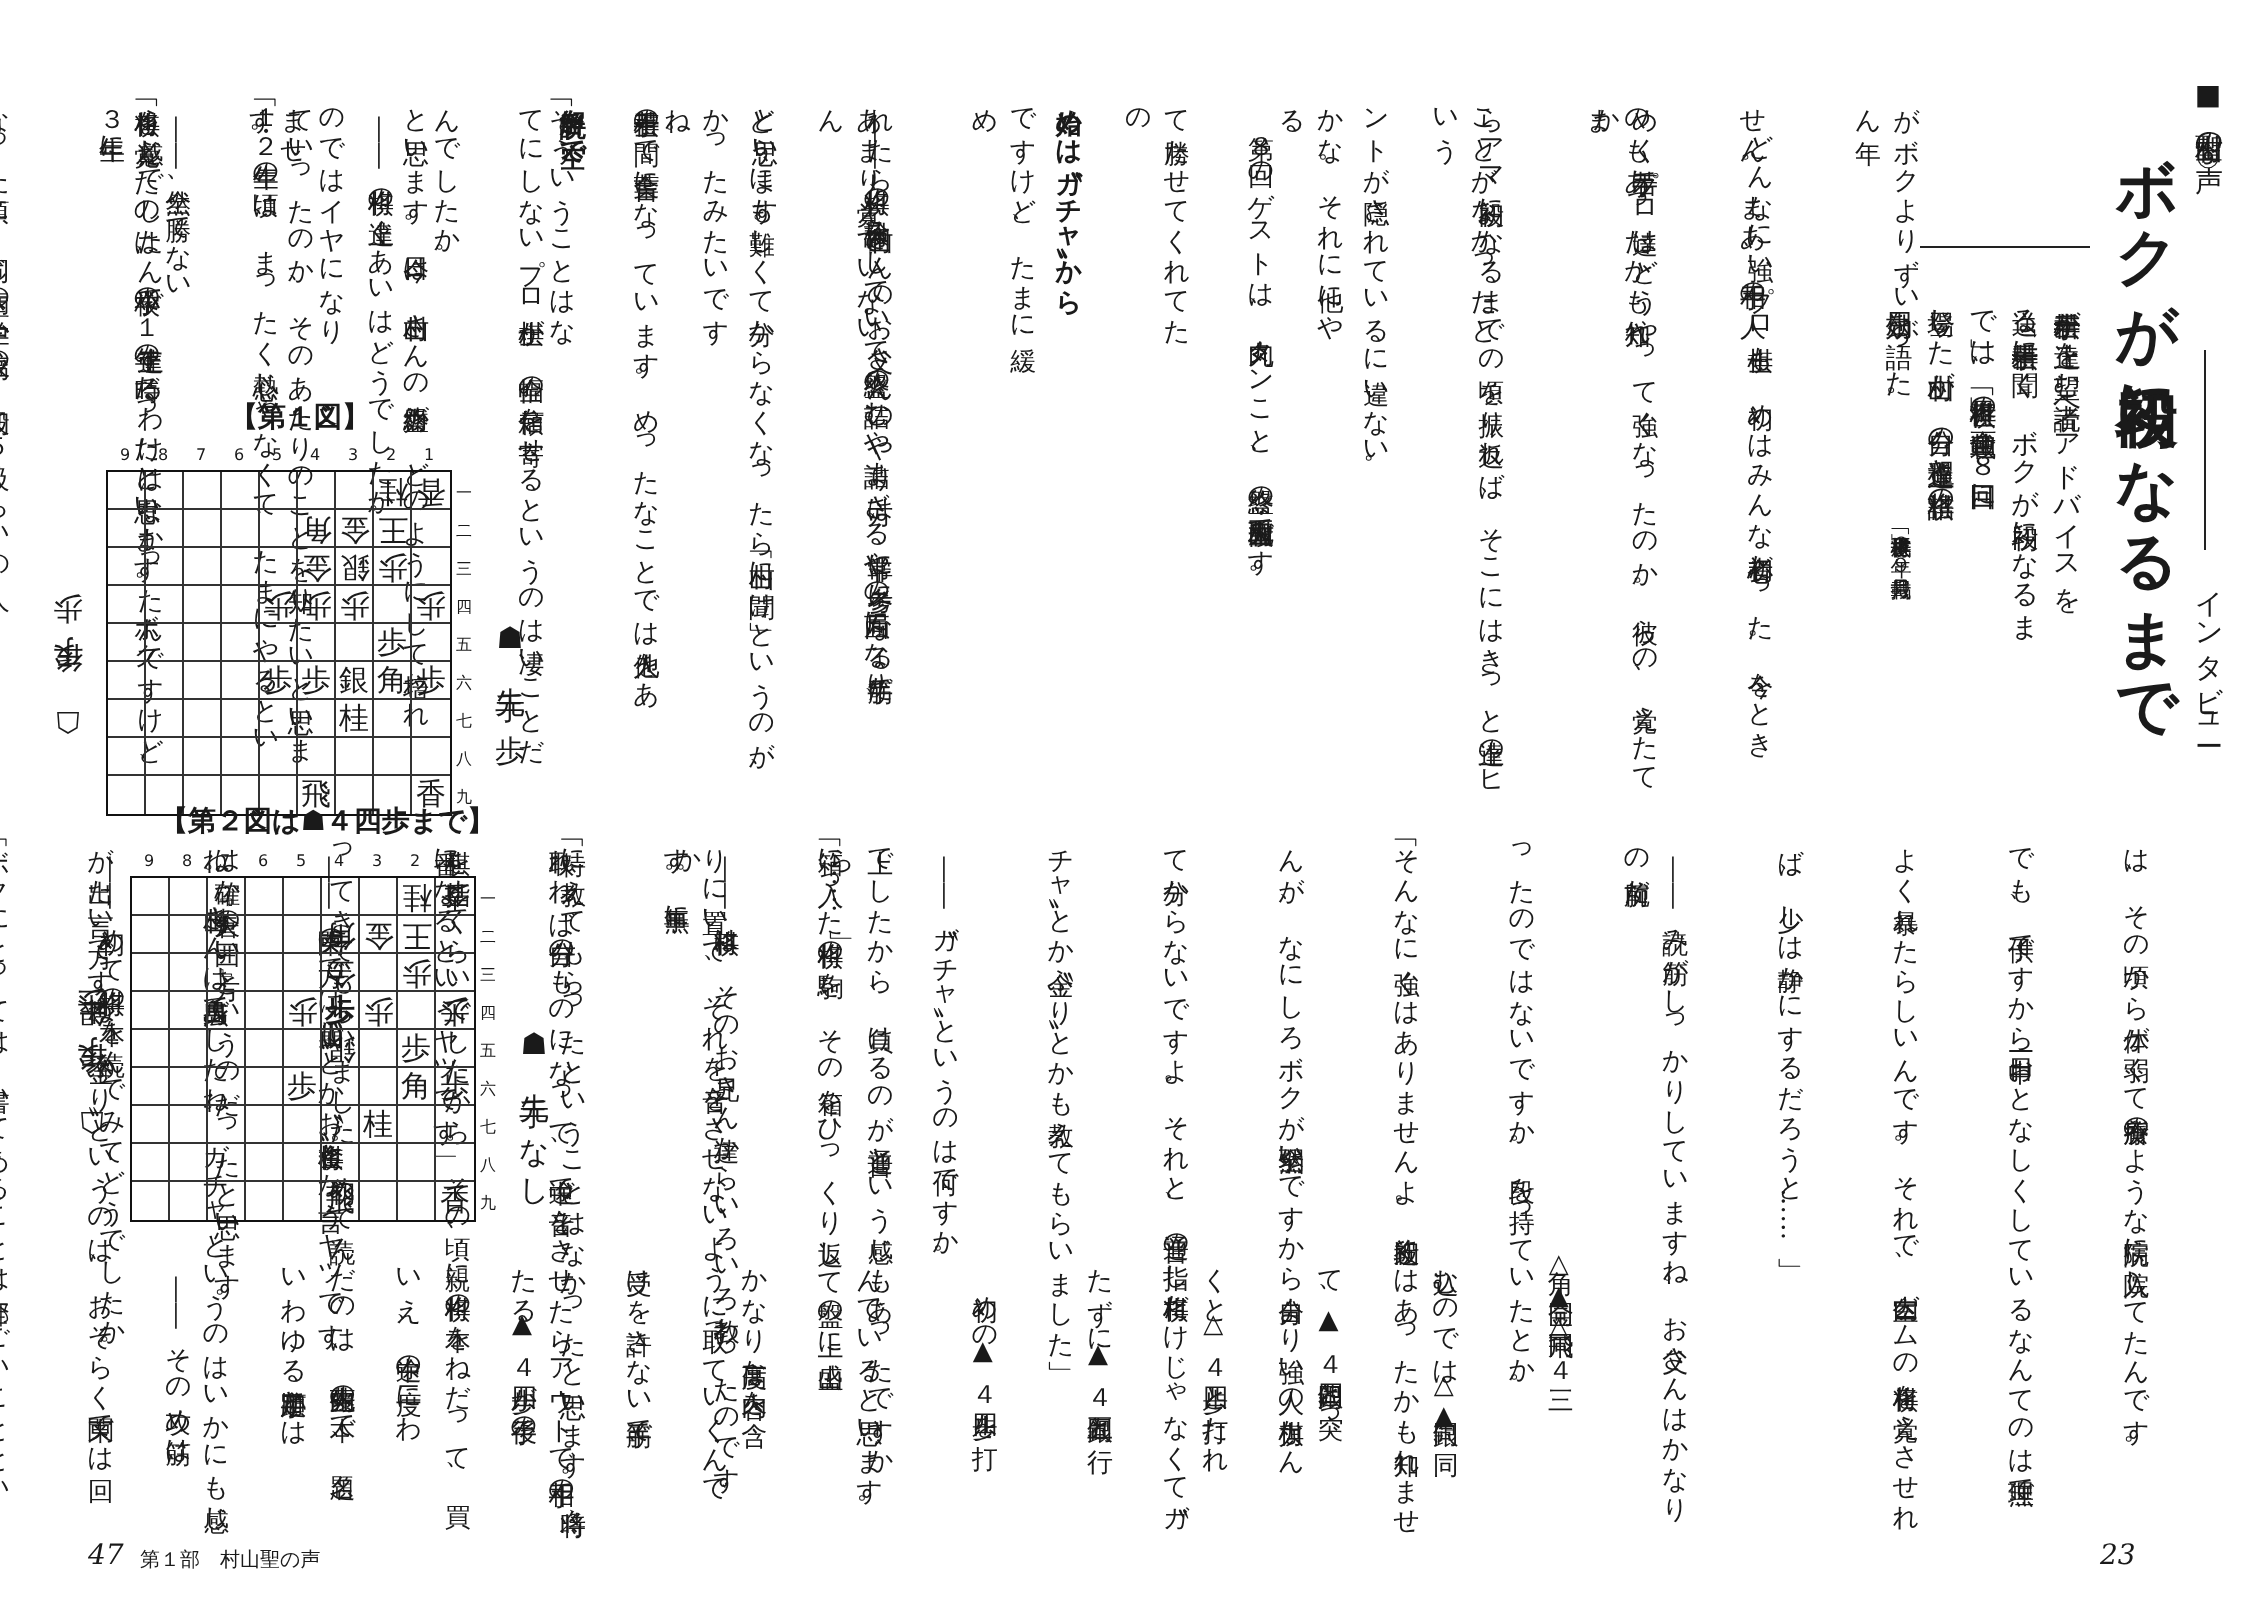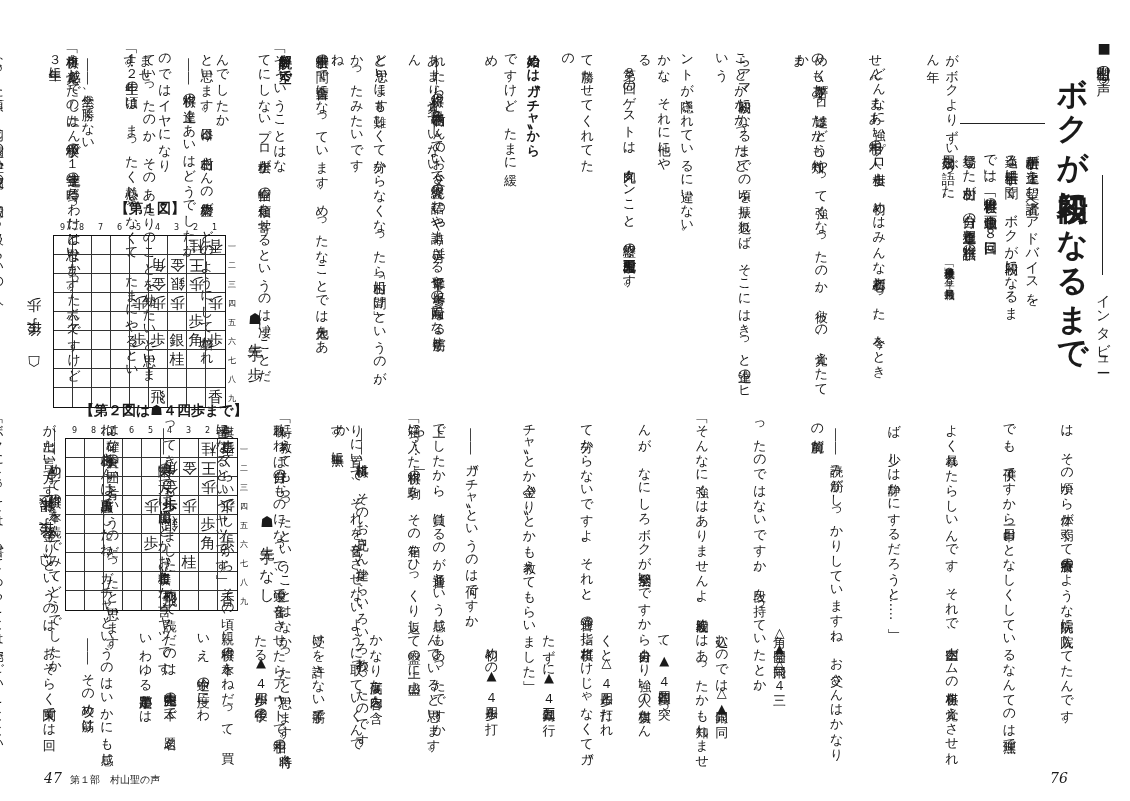--- a/index.html
+++ b/index.html
@@ -93,21 +93,21 @@
     <p>り将棋というやつでしょう。金四枚を振って、スタートの歩が、香</p>
     
     
     
     
     
     
     
   </div>
 
-  <div class="folio" style="left:485px;top:770px;">76</div>
+  <div class="folio" style="left:485px;top:770px;">23</div>
 </div>
 
 <div class="page page-left">
   <div class="vcol" style="right:78px;top:45px;height:350px;">
     <p>れたら、村山さんのお父さんのやり方は、非常に参考になる手筋だ</p>
     <p>と思います。</p>
     <p></p>
     <p class="heading">解説を空で</p>
     <p></p>
     <p>　――将棋の上達ぐあいはどうでしたか。</p>

